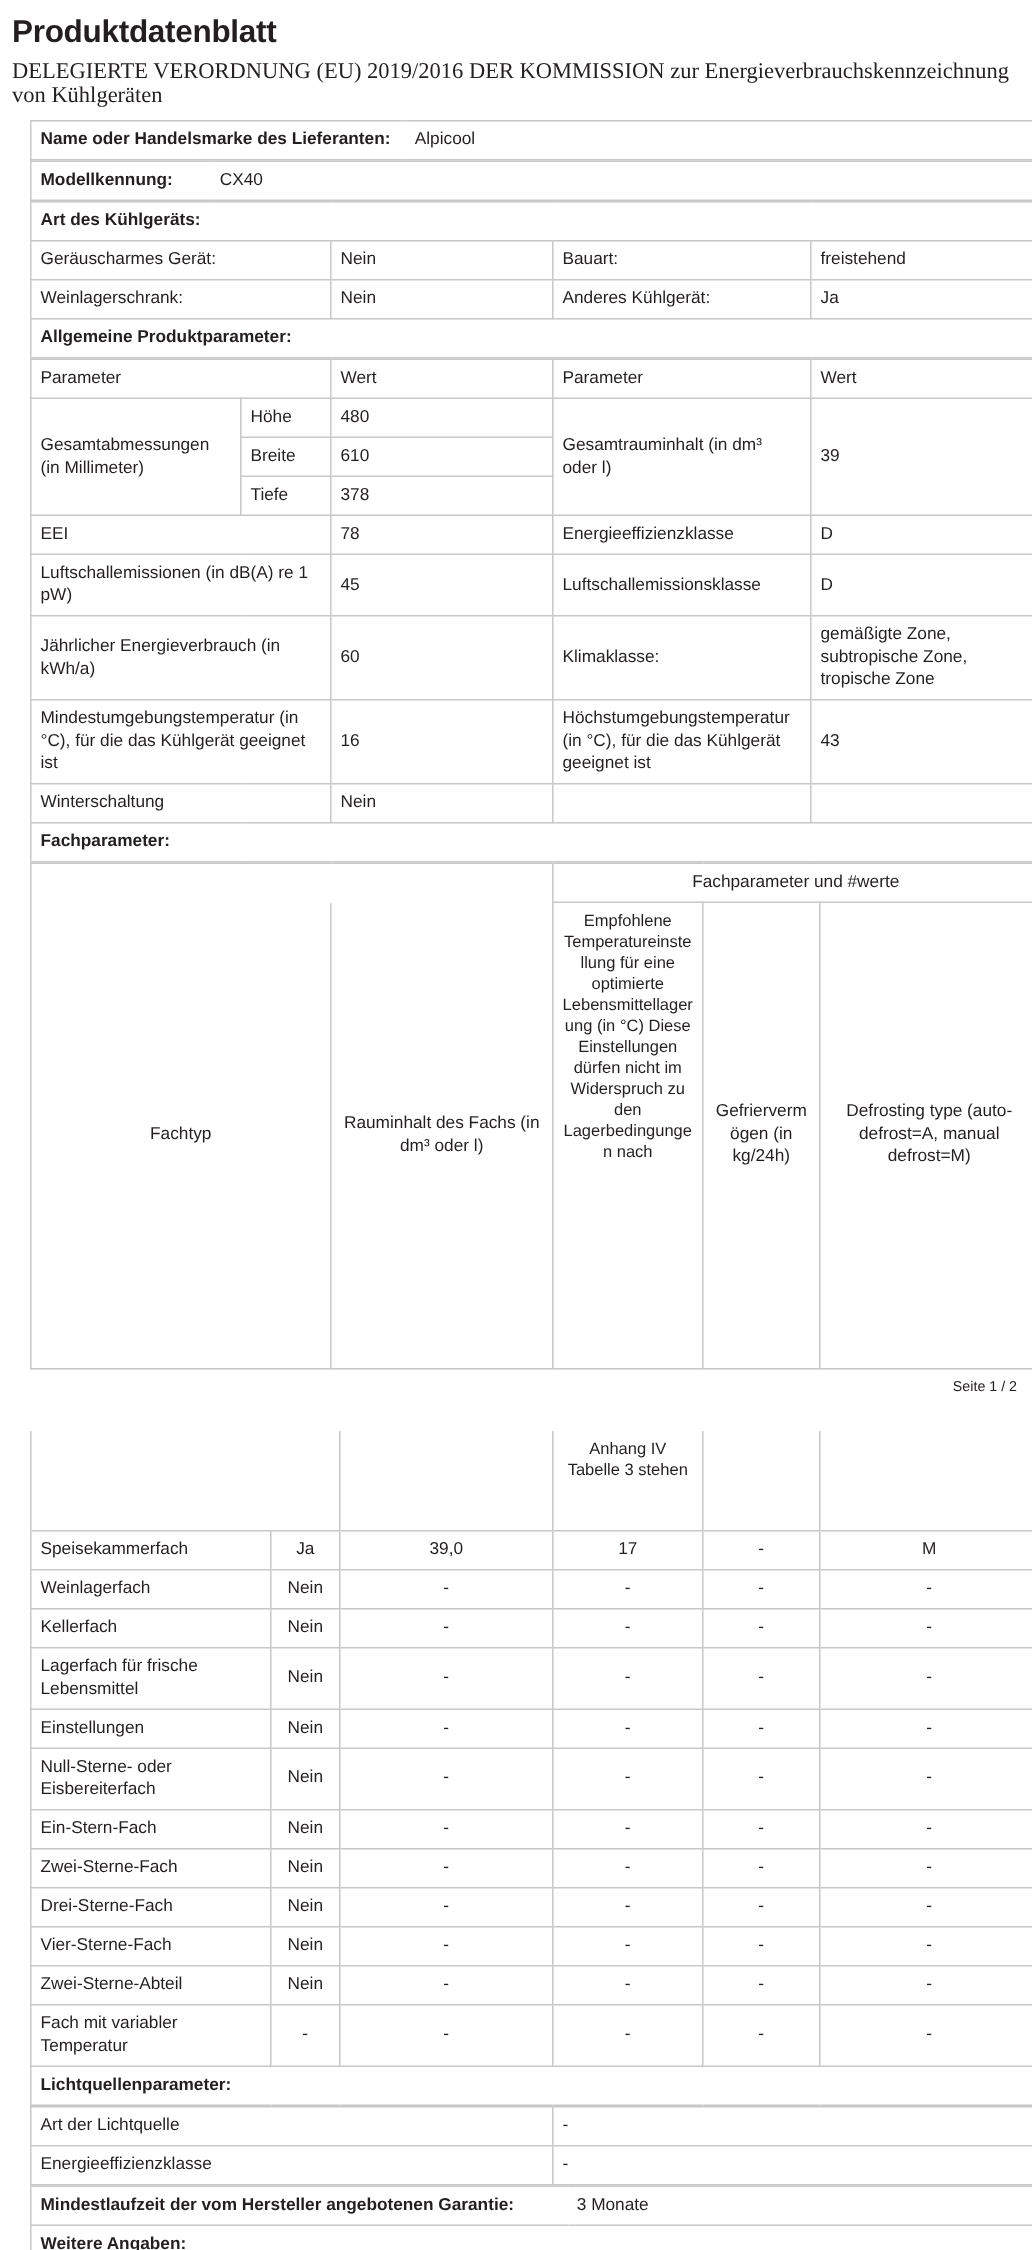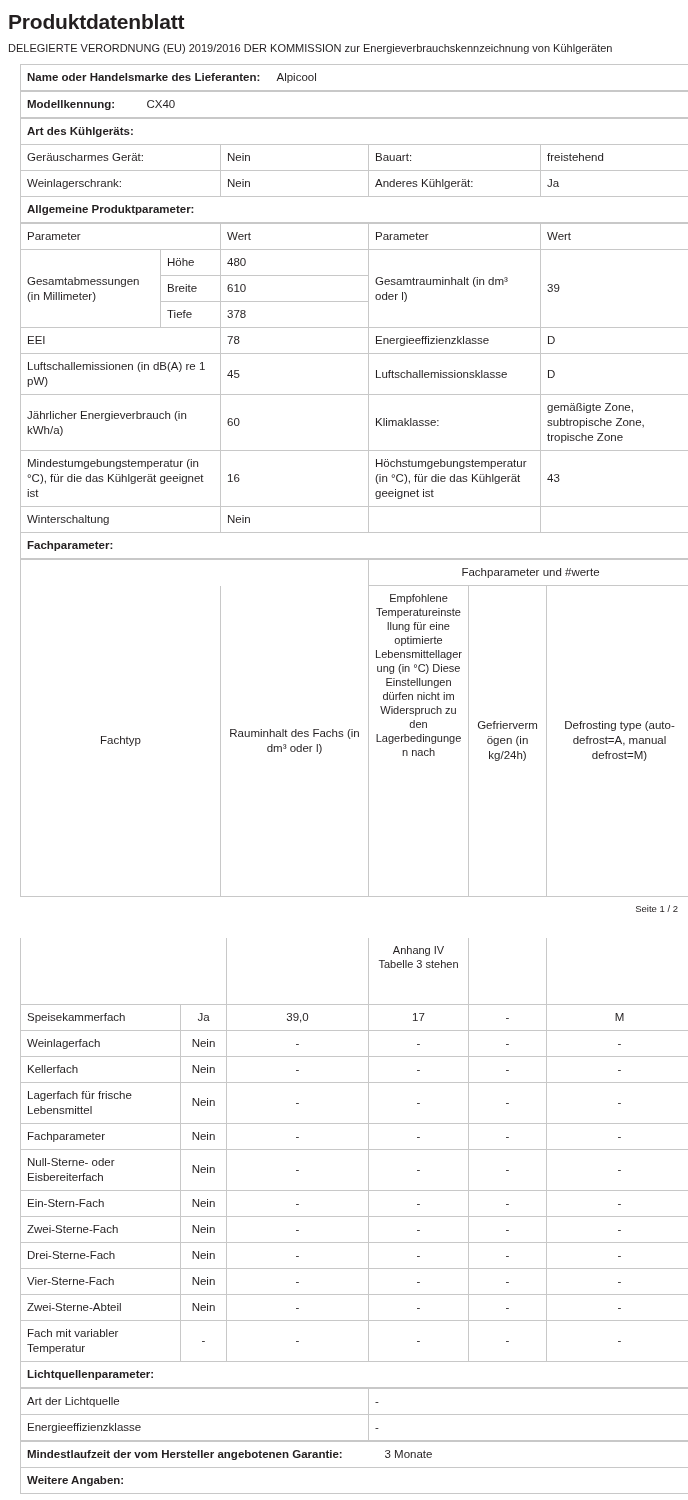--- a/index.html
+++ b/index.html
@@ -19,24 +19,25 @@
     position: relative;
   }
   .title {
     font-size: 21px;
     font-weight: bold;
     color: #231f20;
     padding: 10px 8px 2px 8px;
     letter-spacing: -0.2px;
   }
   .subtitle {
-    font-size: 11px;
+    font-size: 15px;
     line-height: 16px;
     padding: 4px 8px 8px 8px;
     color: #231f20;
+    font-family: Liberation Serif, serif;
   }
   table {
     border-collapse: collapse;
     width: 672px;
     margin: 0 20px;
     table-layout: fixed;
   }
   td {
     border: 1px solid #c8c8c8;
     font-size: 11.5px;
@@ -264,21 +265,21 @@
       </tr>
       <tr>
         <td>Lagerfach für frische Lebensmittel</td>
         <td class="c">Nein</td>
         <td class="c">-</td>
         <td class="c">-</td>
         <td class="c">-</td>
         <td class="c">-</td>
       </tr>
       <tr>
-        <td>Fachparameter</td>
+        <td>Einstellungen</td>
         <td class="c">Nein</td>
         <td class="c">-</td>
         <td class="c">-</td>
         <td class="c">-</td>
         <td class="c">-</td>
       </tr>
       <tr>
         <td>Null-Sterne- oder Eisbereiterfach</td>
         <td class="c">Nein</td>
         <td class="c">-</td>

